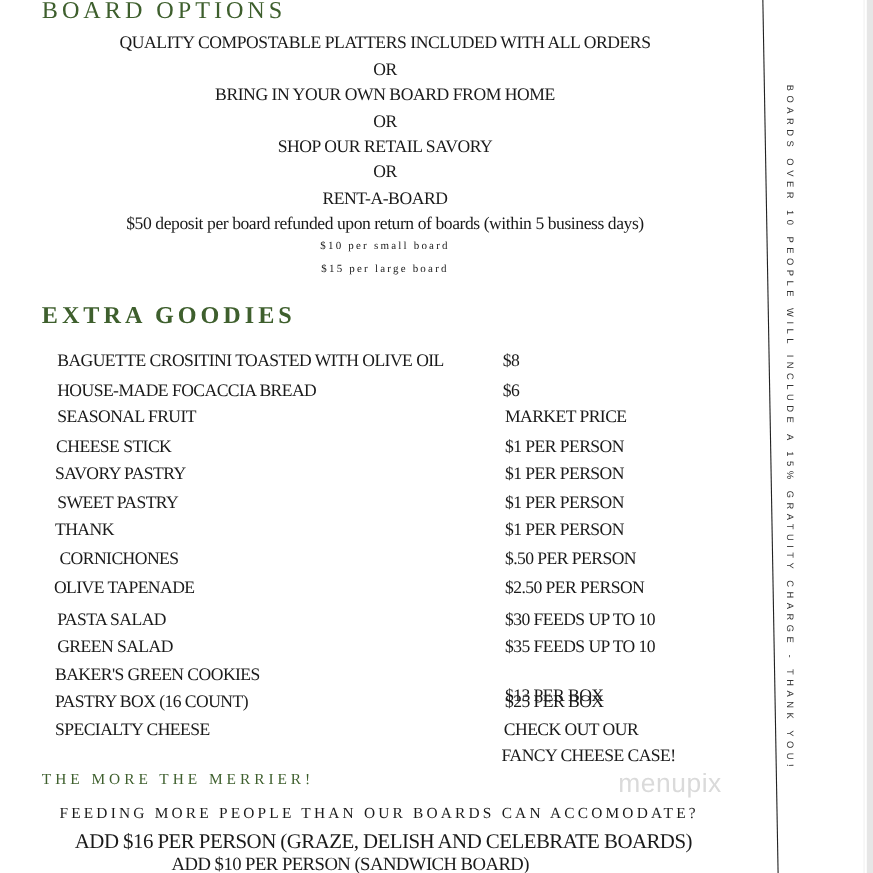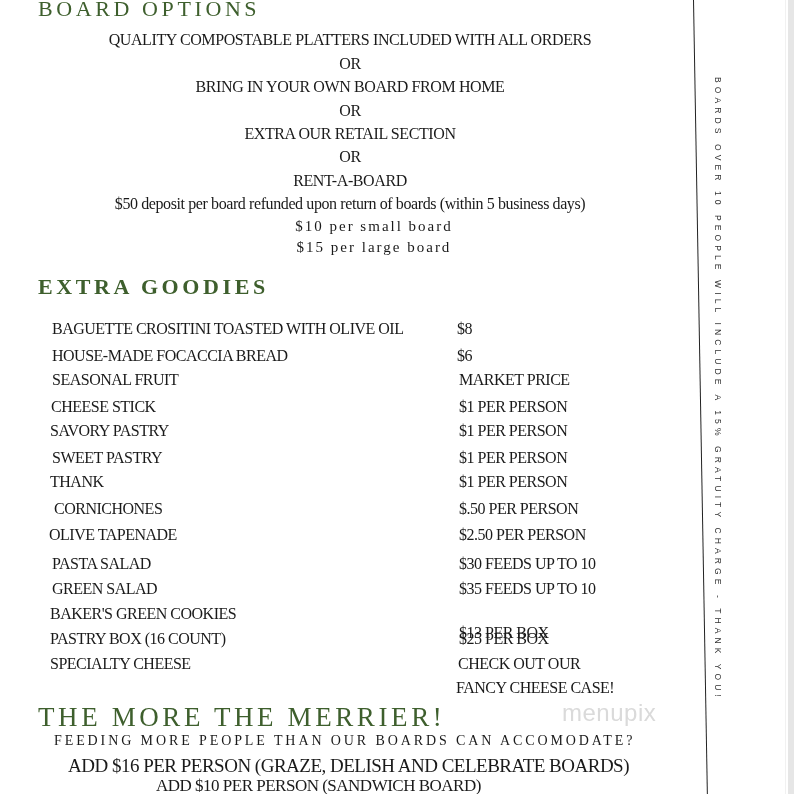--- a/index.html
+++ b/index.html
@@ -21,21 +21,21 @@
     font-size:8.5px; letter-spacing:4.1px; color:#333; white-space:nowrap;
   }
   .h-green {
     position:absolute; color:#3e5f2d; font-family:"Liberation Serif",serif;
     letter-spacing:3.6px; font-size:22px; margin:0; font-weight:normal;
   }
   .center-line {
     position:absolute; left:0; width:700px; text-align:center;
     font-size:16px; letter-spacing:-0.4px; white-space:nowrap;
   }
-  .spaced { letter-spacing:2px; font-size:15px;padding-left:24px; }
+  .spaced { letter-spacing:2px; font-size:10px; }
   .row { position:absolute; font-size:16px; letter-spacing:-0.5px; white-space:nowrap; }
   .watermark {
     position:absolute; left:562px; top:699px; font-family:"Liberation Sans",sans-serif;
     font-size:24px; color:#dadada; letter-spacing:0.5px;
   }
   .merrier-sub {
     position:absolute; left:54px; top:733px; font-size:14px; letter-spacing:2.9px; white-space:nowrap;
   }
 </style>
 </head>
@@ -44,21 +44,21 @@
 <div class="edge-stripe"></div>
 <div class="edge-stripe2"></div>
 <div class="divider"></div>
 <div class="side-note">BOARDS OVER 10 PEOPLE WILL INCLUDE A 15% GRATUITY CHARGE - THANK YOU!</div>
 
 <h2 class="h-green" style="left:38px;top:-4px;">BOARD OPTIONS</h2>
 <div class="center-line" style="top:31px;">QUALITY COMPOSTABLE PLATTERS INCLUDED WITH ALL ORDERS</div>
 <div class="center-line" style="top:55px;">OR</div>
 <div class="center-line" style="top:78px;">BRING IN YOUR OWN BOARD FROM HOME</div>
 <div class="center-line" style="top:102px;">OR</div>
-<div class="center-line" style="top:125px;">EXTRA OUR RETAIL SECTION</div>
+<div class="center-line" style="top:125px;">SHOP OUR RETAIL SAVORY</div>
 <div class="center-line" style="top:148px;">OR</div>
 <div class="center-line" style="top:172px;">RENT-A-BOARD</div>
 <div class="center-line" style="top:195px;">$50 deposit per board  refunded upon return of boards (within 5 business days)</div>
 <div class="center-line spaced" style="top:218px;">$10 per small board</div>
 <div class="center-line spaced" style="top:239px;">$15 per large board</div>
 
 <h2 class="h-green" style="left:38px;top:274px;font-weight:bold;">EXTRA GOODIES</h2>
 
 <div class="row" style="left:52px;top:320px;">BAGUETTE CROSITINI TOASTED WITH OLIVE OIL</div>
 <div class="row" style="left:457px;top:320px;">$8</div>
@@ -83,17 +83,17 @@
 <div class="row" style="left:52px;top:580px;">GREEN SALAD</div>
 <div class="row" style="left:459px;top:580px;">$35 FEEDS UP TO 10</div>
 <div class="row" style="left:50px;top:605px;">BAKER'S GREEN COOKIES</div>
 <div class="row" style="left:459px;top:624px;">$13 PER BOX</div>
 <div class="row" style="left:50px;top:630px;">PASTRY BOX (16 COUNT)</div>
 <div class="row" style="left:459px;top:630px;">$25 PER BOX</div>
 <div class="row" style="left:50px;top:655px;">SPECIALTY CHEESE</div>
 <div class="row" style="left:458px;top:655px;">CHECK OUT OUR</div>
 <div class="row" style="left:456px;top:679px;">FANCY CHEESE CASE!</div>
 
-<h2 class="h-green" style="left:38px;top:702px;font-size:27px;">THE MORE THE MERRIER!</h2>
+<h2 class="h-green" style="left:38px;top:702px;font-size:14px;">THE MORE THE MERRIER!</h2>
 <div class="watermark">menupix</div>
 <div class="merrier-sub">FEEDING MORE PEOPLE THAN OUR BOARDS CAN ACCOMODATE?</div>
 <div class="row" style="left:68px;top:755px;font-size:19px;">ADD $16 PER PERSON (GRAZE, DELISH AND CELEBRATE BOARDS)</div>
 <div class="row" style="left:156px;top:776px;font-size:17px;">ADD $10 PER PERSON (SANDWICH BOARD)</div>
 
 </body></html>

